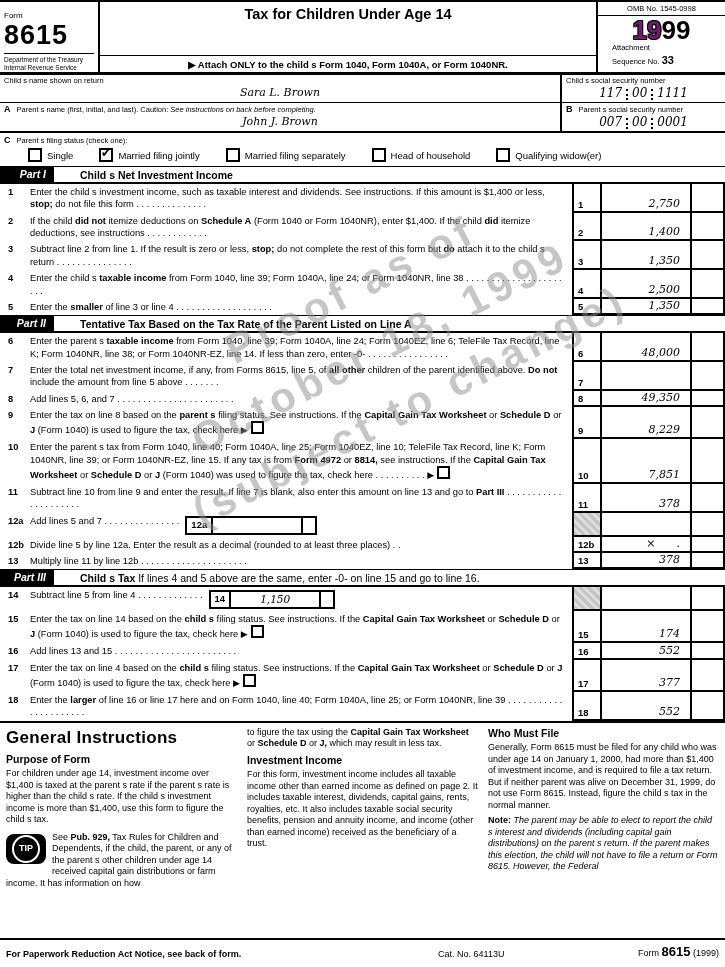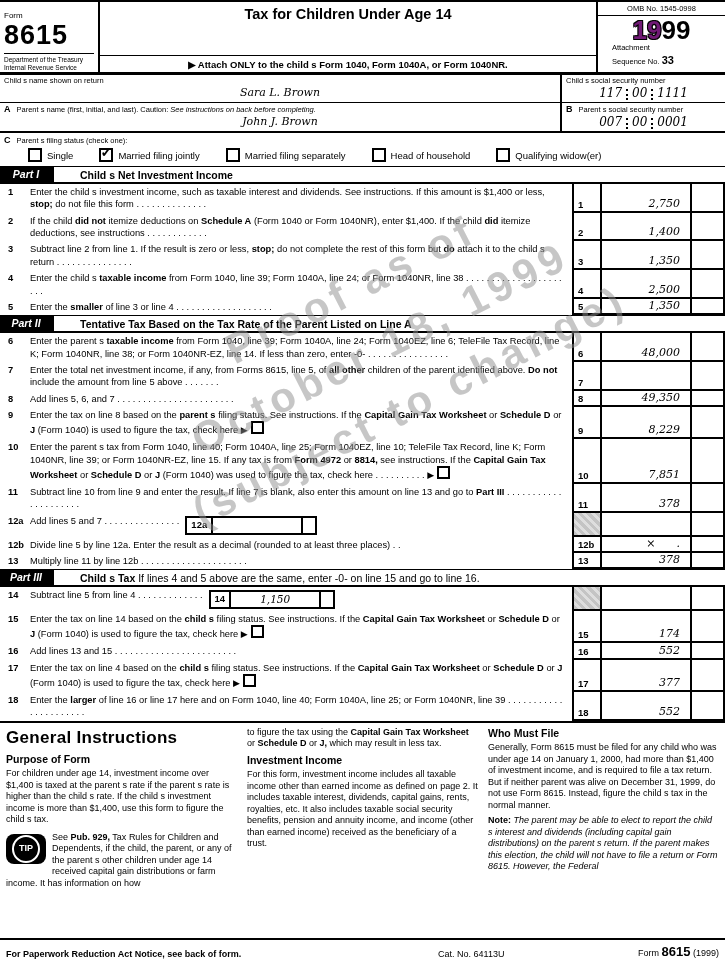--- a/index.html
+++ b/index.html
@@ -32,21 +32,21 @@
        font-family:"DejaVu Serif",serif;font-style:italic;font-size:12px;padding:1px 0;}
   .ssn .sep{border-left:2px dotted #000;height:11px;display:inline-block;}
   .abc{font-weight:bold;font-size:9px;margin-right:6px;}
   .filing-opts{display:flex;gap:26px;padding:3px 0 4px 28px;font-size:9.5px;align-items:center;}
   .opt{display:flex;align-items:center;gap:5px;}
   .cb{width:10px;height:10px;border:2px solid #000;display:inline-block;position:relative;background:#fff;}
   .cb.checked::after{content:"\2713";position:absolute;left:-1px;top:-6px;font-size:14px;font-weight:bold;}
   
   .partbar{display:flex;align-items:center;border-top:1px solid #000;border-bottom:2px solid #000;background:#fff;height:15px;}
   .part-tag{background:#000;color:#fff;font-weight:bold;font-style:italic;font-size:10.5px;
-            padding:1px 8px 2px 6px;margin-right:10px;min-width:40px;text-align:center;}
+            padding:1px 8px 2px 6px;margin-right:10px;min-width:40px;text-align:right;}
   .part-title{font-size:10.5px;margin-left:16px;}
   
   .linerow{display:flex;align-items:stretch;}
   .lbody{flex:1;position:relative;padding:2px 6px 2px 30px;font-size:9.3px;line-height:1.33;box-sizing:border-box;}
   .lno{position:absolute;left:8px;top:2px;font-weight:bold;}
   .ncol{width:30px;border-left:2px solid #000;border-right:2px solid #000;border-bottom:2px solid #000;
         box-sizing:border-box;display:flex;align-items:flex-end;padding:0 0 1px 4px;font-weight:bold;font-size:9.5px;}
   .acol{width:90px;border-right:2px solid #000;border-bottom:2px solid #000;box-sizing:border-box;
         display:flex;align-items:flex-end;justify-content:flex-end;padding:0 10px 1px 0;
         font-family:"DejaVu Serif",serif;font-style:italic;font-size:11px;white-space:pre;}

